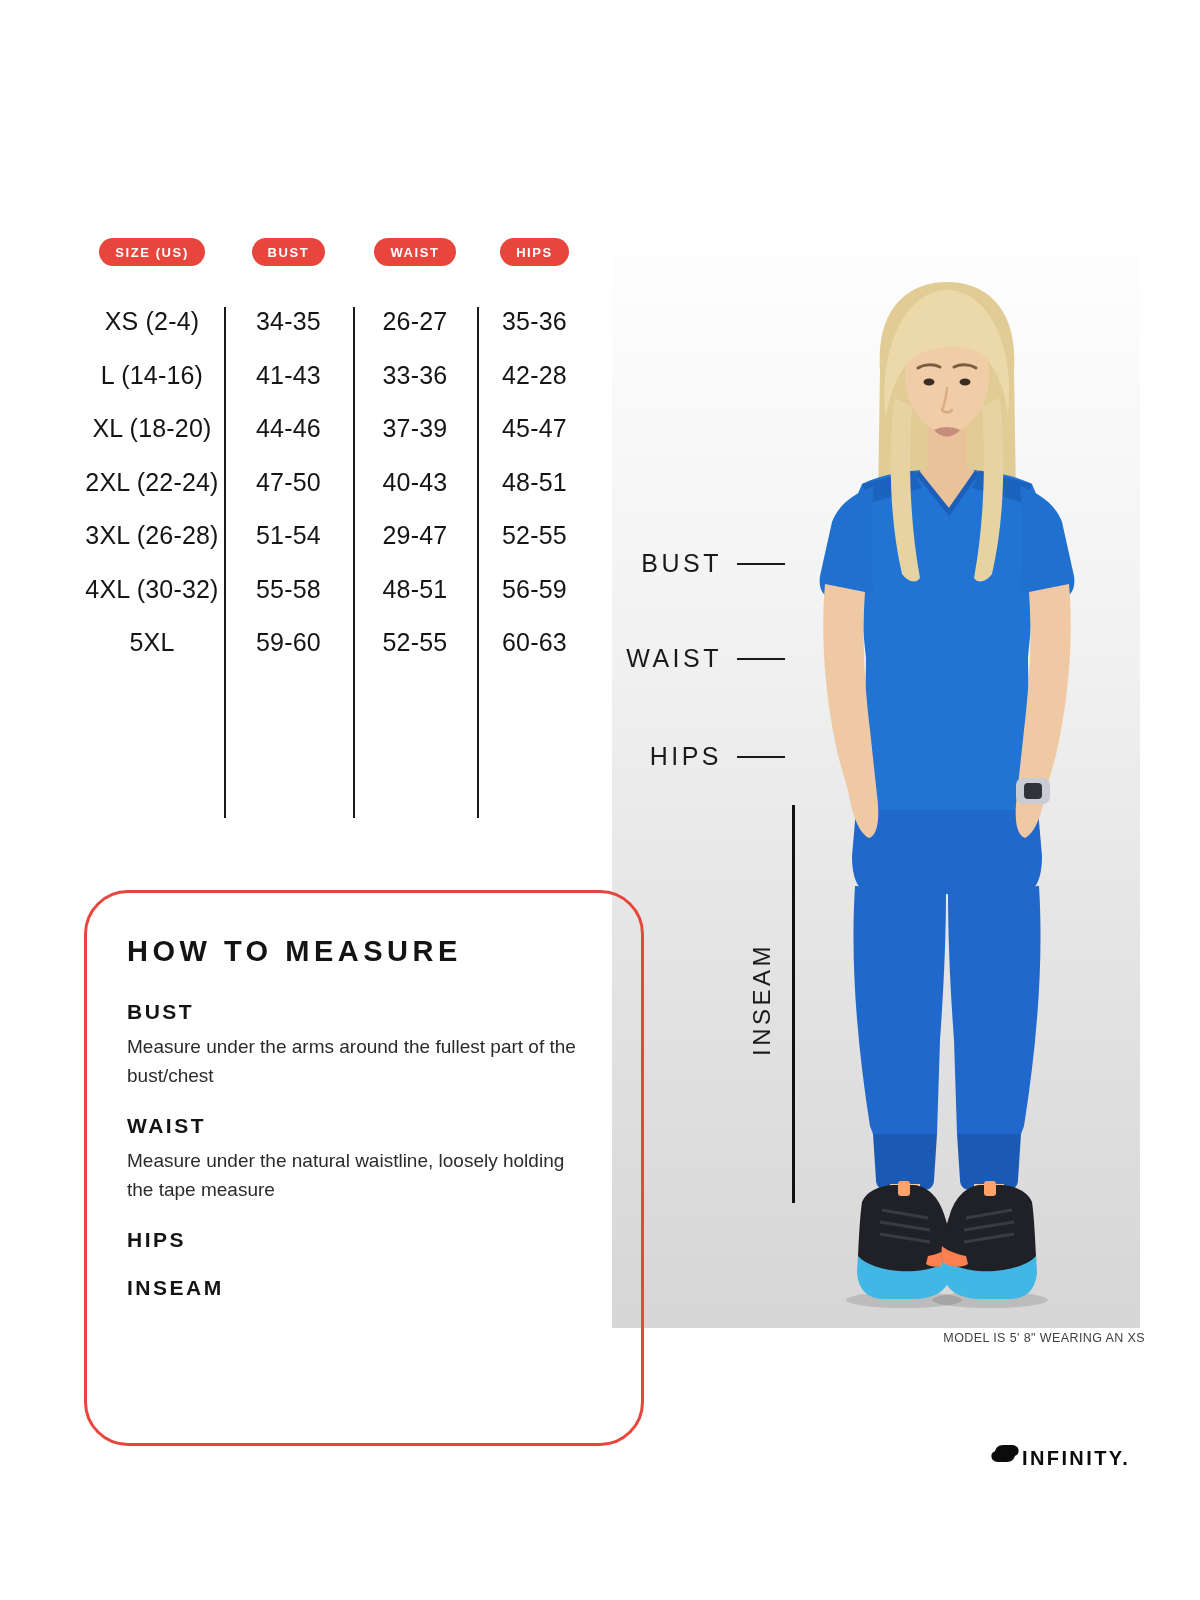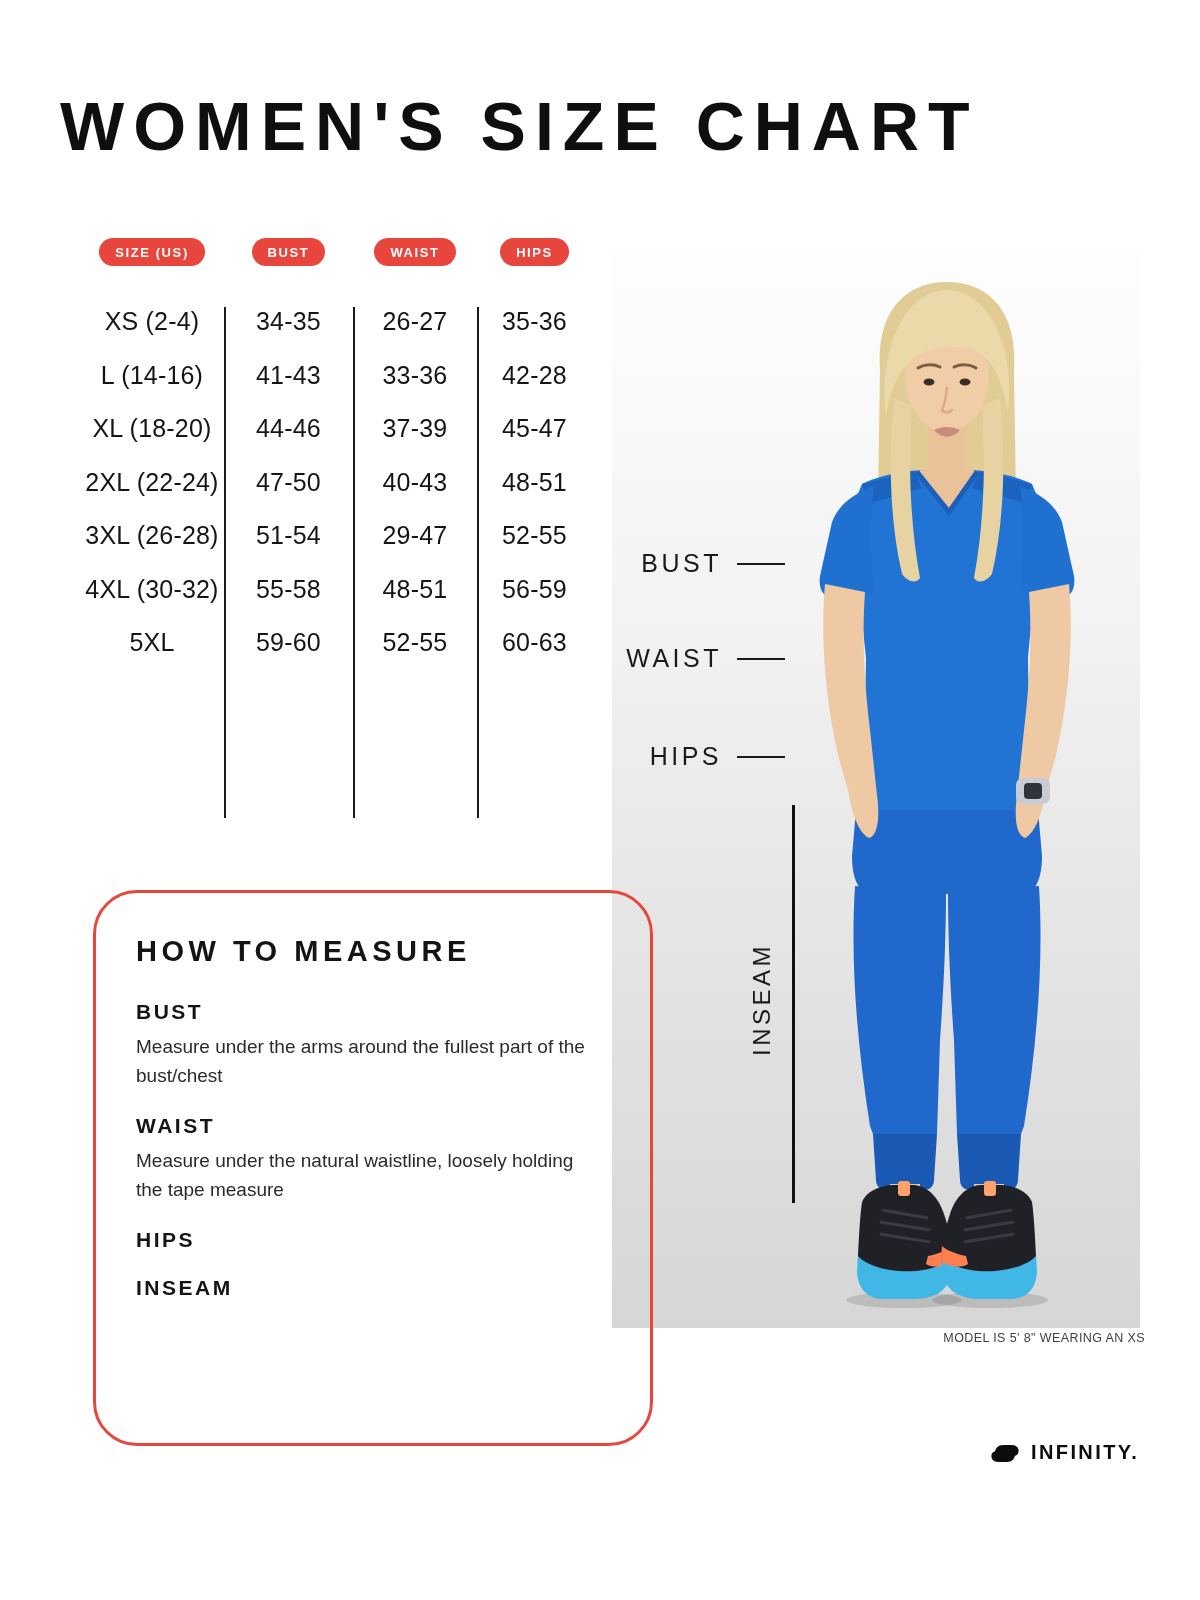--- a/index.html
+++ b/index.html
@@ -56,39 +56,38 @@
     font-size:24px; letter-spacing:3.5px; color:#1a1a1a;
   }
 
   .model-caption {
     position:absolute; z-index:2; left:740px; top:1331px; width:405px;
     text-align:right; font-size:12.5px; letter-spacing:0.4px; color:#3f3f3f; white-space:nowrap;
   }
 
   
   .htm-box {
-    position:absolute; z-index:3; left:93px; top:890px; width:560px; height:556px;
+    position:absolute; z-index:3; left:84px; top:890px; width:560px; height:556px;
     border:3.5px solid #E8463C; border-radius:44px; background:transparent;
     padding:42px 50px 0 40px;
   }
   .htm-title { font-size:29px; font-weight:bold; letter-spacing:4.5px; color:#141414; margin-bottom:32px; white-space:nowrap; }
   .htm-item { margin-bottom:24px; }
   .htm-label { font-size:21px; font-weight:bold; letter-spacing:2.5px; color:#141414; margin-bottom:9px; }
   .htm-text { font-size:19px; line-height:1.5; color:#2b2b2b; max-width:450px; }
 
   
-  .brand { position:absolute; left:988px; top:1441px; display:flex; align-items:flex-start; gap:9px; z-index:2; }
+  .brand { position:absolute; left:988px; top:1441px; display:flex; align-items:flex-end; z-index:2; }
   .brand .wordmark { font-size:20px; font-weight:bold; letter-spacing:2.4px; color:#0c0c0c; white-space:nowrap; }
 </style>
 </head>
 <body>
 
 <div id="page">
 
-  <div class="page-title">WOMEN'S SIZE CHART</div>
 
   <div class="size-table">
     <div class="pill-row">
       <div class="pill-cell"><span class="pill">SIZE (US)</span></div>
       <div class="pill-cell"><span class="pill">BUST</span></div>
       <div class="pill-cell"><span class="pill">WAIST</span></div>
       <div class="pill-cell"><span class="pill">HIPS</span></div>
     </div>
     <div class="rows">
       <div class="trow">

